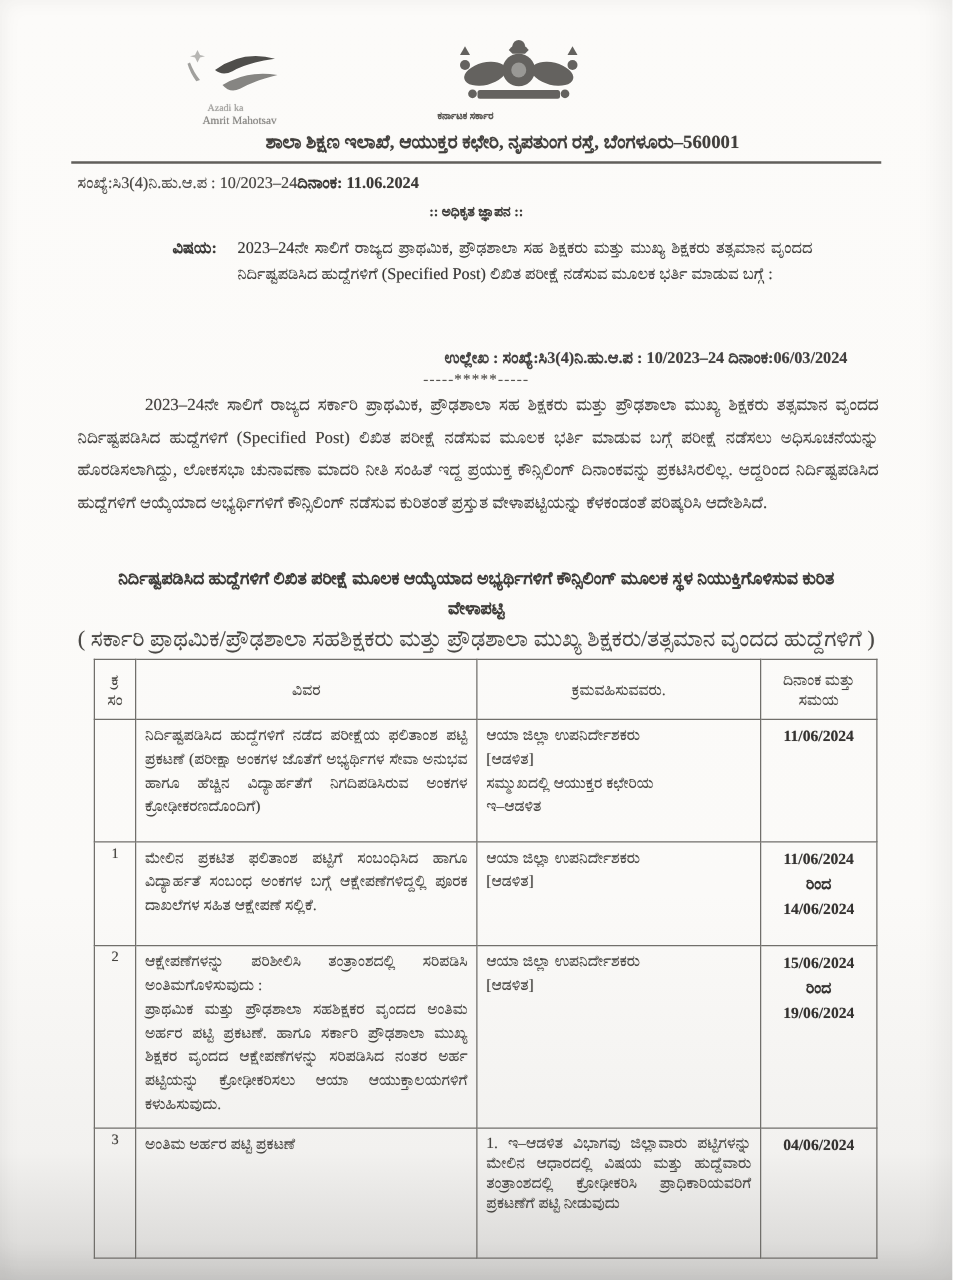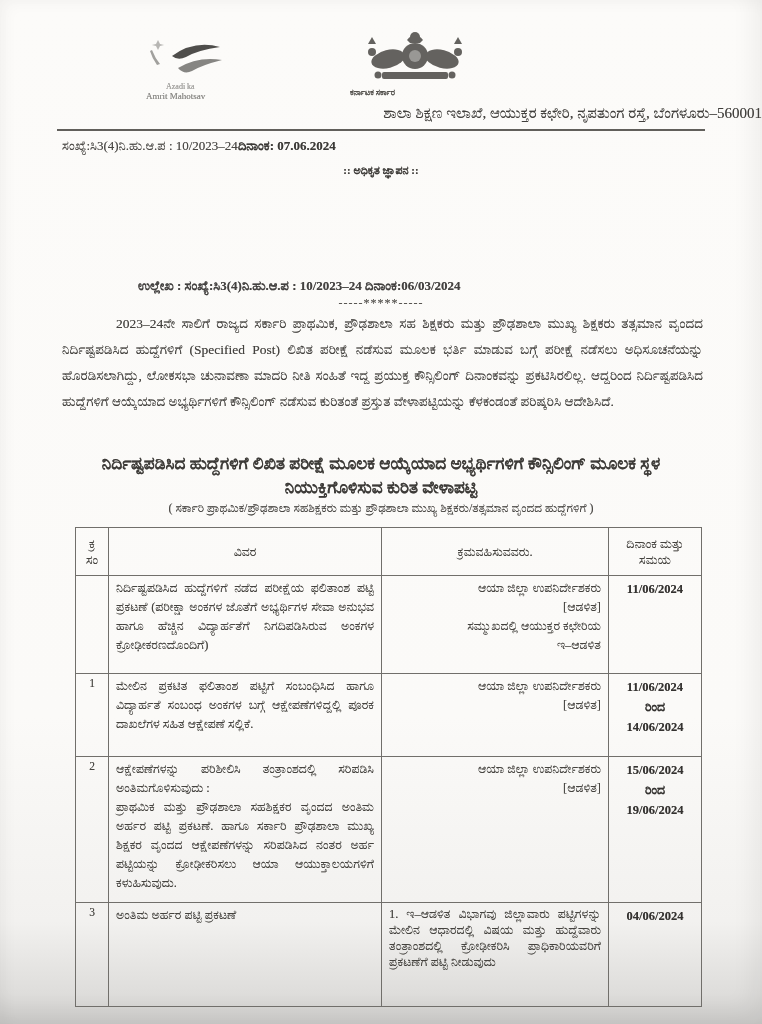--- a/index.html
+++ b/index.html
@@ -8,52 +8,52 @@
     font-family:"Liberation Serif","DejaVu Serif",serif;
     color:#3a3937;
     background:linear-gradient(180deg,#fcfbf9 0%,#fbfaf8 70%,#f2f1ef 90%,#dedddb 97%,#cfcecc 100%);
     box-shadow:inset -10px -12px 22px rgba(0,0,0,0.05), inset 6px 4px 14px rgba(0,0,0,0.03);
   }
   .page *{text-shadow:0 0 0.6px rgba(70,68,64,0.55);}
   .abs{position:absolute;}
   
   .azadi{left:142px;top:38px;width:96px;height:72px;text-align:left;}
   .azadi .txt1{font-size:8px;color:#a9a8a5;margin:0 0 0 24px;line-height:9px;}
-  .azadi .txt2{font-size:9px;color:#8d8c89;margin:0 0 0 4px;line-height:10px;}
+  .azadi .txt2{font-size:9px;color:#8d8c89;margin:0 0 0 20px;line-height:10px;}
   .emblem{left:350px;top:28px;width:130px;height:78px;text-align:left;}
   .emblem .cap{font-size:8px;font-weight:bold;color:#55534f;line-height:9px;margin-top:-2px;}
   
-  .dept{left:0;right:0;top:105px;text-align:right;font-weight:normal;font-size:15px;color:#413f3c;padding-left:42px;}
+  .dept{left:0;right:0;top:105px;text-align:center;font-weight:bold;font-size:15px;color:#413f3c;padding-left:42px;}
   .rule{left:57px;width:648px;top:129px;height:2px;background:#45433f;opacity:.85;}
   .refrow{left:62px;width:640px;top:138px;display:flex;justify-content:flex-start;font-size:13px;color:#4a4845;}
   .refrow .d{font-weight:bold;color:#3b3936;}
   .memo-title{left:0;right:0;top:164px;text-align:center;font-weight:bold;font-size:11px;color:#3c3a37;}
   
   .subject{left:138px;top:187px;width:512px;display:flex;font-size:13px;line-height:21px;}
   .subject .lbl{width:52px;flex:none;font-weight:bold;}
   .subject .txt{flex:1;text-align:justify;height:84px;overflow:hidden;}
-  .refline{left:138px;top:278px;width:540px;font-size:13px;font-weight:bold;color:#434140;}
+  .refline{left:138px;top:278px;width:540px;font-size:13px;font-weight:bold;color:#434140;text-align:right;}
   .sep{left:0;right:0;top:296px;text-align:center;font-size:12px;letter-spacing:1px;color:#55534f;}
   
   .bodypara{left:62px;top:311px;width:641px;height:138px;overflow:hidden;
     font-size:13.5px;line-height:26px;text-align:justify;text-indent:54px;color:#44423f;}
   .schedhead{left:80px;top:452px;width:602px;text-align:center;font-weight:bold;
-    font-size:17px;line-height:24px;color:#3d3b38;height:48px;overflow:hidden;}
-  .schedsub{left:0;right:0;top:501px;text-align:center;font-size:12px;color:#4a4845;}
+    font-size:14px;line-height:24px;color:#3d3b38;height:48px;overflow:hidden;}
+  .schedsub{left:0;right:0;top:501px;text-align:center;font-size:18px;color:#4a4845;}
   
   table.sched{position:absolute;left:75px;top:527px;width:626px;border-collapse:collapse;table-layout:fixed;
     font-size:12.5px;color:#45433f;}
   table.sched td,table.sched th{border:1px solid #716f6b;padding:3px 7px;vertical-align:top;overflow:hidden;}
   table.sched th{font-weight:normal;vertical-align:middle;text-align:center;line-height:16px;}
   col.c-sl{width:33px;} col.c-det{width:273px;} col.c-act{width:227px;} col.c-dat{width:93px;}
   tr.h-head{height:48px;} tr.h-r0{height:98px;} tr.h-r1{height:83px;} tr.h-r2{height:146px;} tr.h-r3{height:104px;}
   td.sl{text-align:center;font-size:11.5px;padding-top:6px;}
   td.det{text-align:justify;line-height:19px;}
   td.det .w{white-space:pre-line;display:block;}
-  td.act{vertical-align:middle;text-align:right;line-height:19px;}
+  td.act{vertical-align:middle;text-align:left;line-height:19px;}
   td.act .w{white-space:pre-line;display:block;}
   td.r3act{vertical-align:top;text-align:justify;line-height:16px;}
   td.dat{vertical-align:middle;text-align:center;font-weight:bold;color:#343230;line-height:20px;font-family:Liberation Serif, serif;}
   td.dat .w{white-space:pre-line;display:block;}
   th .w{white-space:pre-line;display:block;}
   svg{display:block;}
 </style>
 </head>
 <body>
 
@@ -89,25 +89,29 @@
       </g>
     </svg>
     <div class="cap">ಕರ್ನಾಟಕ ಸರ್ಕಾರ</div>
   </div>
 
   <div class="abs dept">ಶಾಲಾ ಶಿಕ್ಷಣ ಇಲಾಖೆ, ಆಯುಕ್ತರ ಕಛೇರಿ, ನೃಪತುಂಗ ರಸ್ತೆ, ಬೆಂಗಳೂರು–560001</div>
   <div class="abs rule"></div>
 
   <div class="abs refrow">
     <span>ಸಂಖ್ಯೆ:ಸಿ3(4)ನಿ.ಹು.ಆ.ಪ : 10/2023–24</span>
-    <span class="d">ದಿನಾಂಕ: 07.06.2024</span>
+    <span class="d">ದಿನಾಂಕ: 11.06.2024</span>
   </div>
 
   <div class="abs memo-title">:: ಅಧಿಕೃತ ಜ್ಞಾಪನ ::</div>
 
+  <div class="abs subject">
+    <span class="lbl">ವಿಷಯ:</span>
+    <span class="txt">2023–24ನೇ ಸಾಲಿಗೆ ರಾಜ್ಯದ ಪ್ರಾಥಮಿಕ, ಪ್ರೌಢಶಾಲಾ ಸಹ ಶಿಕ್ಷಕರು ಮತ್ತು ಮುಖ್ಯ ಶಿಕ್ಷಕರು ತತ್ಸಮಾನ ವೃಂದದ ನಿರ್ದಿಷ್ಟಪಡಿಸಿದ ಹುದ್ದೆಗಳಿಗೆ (Specified Post) ಲಿಖಿತ ಪರೀಕ್ಷೆ ನಡೆಸುವ ಮೂಲಕ ಭರ್ತಿ ಮಾಡುವ ಬಗ್ಗೆ :</span>
+  </div>
 
   <div class="abs refline">ಉಲ್ಲೇಖ : ಸಂಖ್ಯೆ:ಸಿ3(4)ನಿ.ಹು.ಆ.ಪ : 10/2023–24 ದಿನಾಂಕ:06/03/2024</div>
 
   <div class="abs sep">-----*****-----</div>
 
   <div class="abs bodypara">2023–24ನೇ ಸಾಲಿಗೆ ರಾಜ್ಯದ ಸರ್ಕಾರಿ ಪ್ರಾಥಮಿಕ, ಪ್ರೌಢಶಾಲಾ ಸಹ ಶಿಕ್ಷಕರು ಮತ್ತು ಪ್ರೌಢಶಾಲಾ ಮುಖ್ಯ ಶಿಕ್ಷಕರು ತತ್ಸಮಾನ ವೃಂದದ ನಿರ್ದಿಷ್ಟಪಡಿಸಿದ ಹುದ್ದೆಗಳಿಗೆ (Specified Post) ಲಿಖಿತ ಪರೀಕ್ಷೆ ನಡೆಸುವ ಮೂಲಕ ಭರ್ತಿ ಮಾಡುವ ಬಗ್ಗೆ ಪರೀಕ್ಷೆ ನಡೆಸಲು ಅಧಿಸೂಚನೆಯನ್ನು ಹೊರಡಿಸಲಾಗಿದ್ದು, ಲೋಕಸಭಾ ಚುನಾವಣಾ ಮಾದರಿ ನೀತಿ ಸಂಹಿತೆ ಇದ್ದ ಪ್ರಯುಕ್ತ ಕೌನ್ಸಿಲಿಂಗ್ ದಿನಾಂಕವನ್ನು ಪ್ರಕಟಿಸಿರಲಿಲ್ಲ. ಆದ್ದರಿಂದ ನಿರ್ದಿಷ್ಟಪಡಿಸಿದ ಹುದ್ದೆಗಳಿಗೆ ಆಯ್ಕೆಯಾದ ಅಭ್ಯರ್ಥಿಗಳಿಗೆ ಕೌನ್ಸಿಲಿಂಗ್ ನಡೆಸುವ ಕುರಿತಂತೆ ಪ್ರಸ್ತುತ ವೇಳಾಪಟ್ಟಿಯನ್ನು ಕೆಳಕಂಡಂತೆ ಪರಿಷ್ಕರಿಸಿ ಆದೇಶಿಸಿದೆ.</div>
 
   <div class="abs schedhead">ನಿರ್ದಿಷ್ಟಪಡಿಸಿದ ಹುದ್ದೆಗಳಿಗೆ ಲಿಖಿತ ಪರೀಕ್ಷೆ ಮೂಲಕ ಆಯ್ಕೆಯಾದ ಅಭ್ಯರ್ಥಿಗಳಿಗೆ ಕೌನ್ಸಿಲಿಂಗ್ ಮೂಲಕ ಸ್ಥಳ ನಿಯುಕ್ತಿಗೊಳಿಸುವ ಕುರಿತ ವೇಳಾಪಟ್ಟಿ</div>
   <div class="abs schedsub">( ಸರ್ಕಾರಿ ಪ್ರಾಥಮಿಕ/ಪ್ರೌಢಶಾಲಾ ಸಹಶಿಕ್ಷಕರು ಮತ್ತು ಪ್ರೌಢಶಾಲಾ ಮುಖ್ಯ ಶಿಕ್ಷಕರು/ತತ್ಸಮಾನ ವೃಂದದ ಹುದ್ದೆಗಳಿಗೆ )</div>
 

